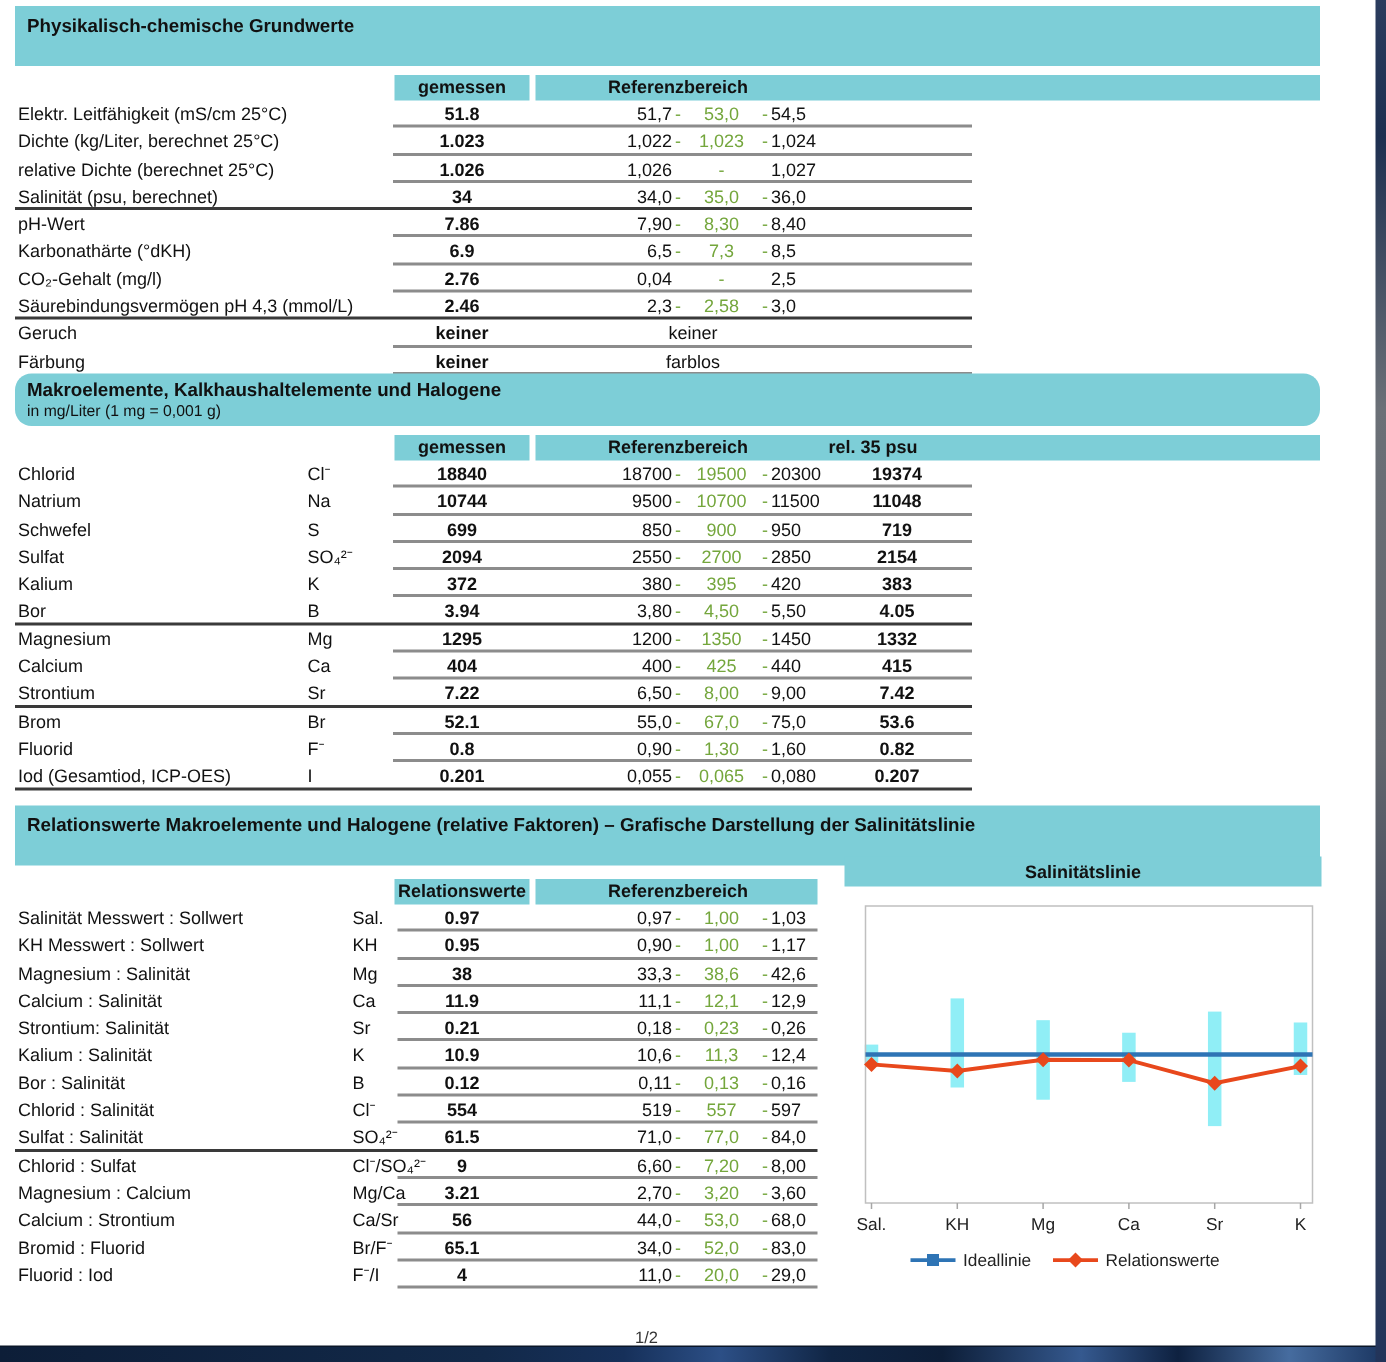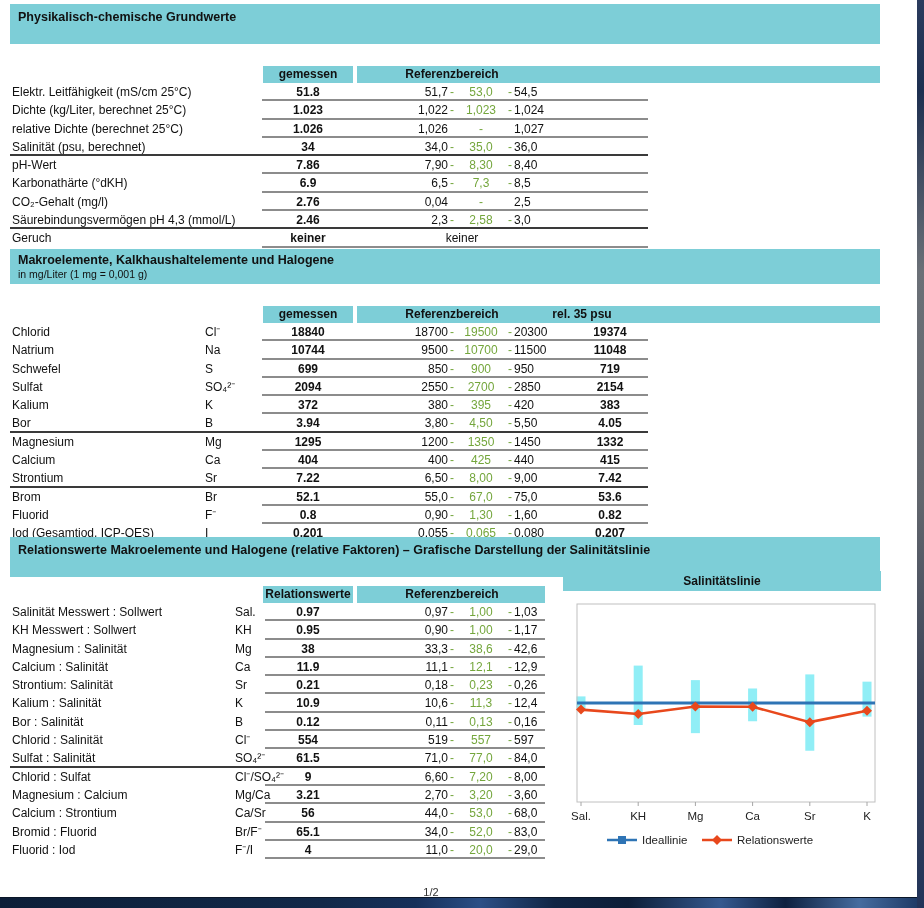--- a/index.html
+++ b/index.html
@@ -1,43 +1,43 @@
 <!DOCTYPE html>
 <html style="--teal: #7DCED7; --green: #74A63C;"><head>
 <meta charset="utf-8">
 <style>
   html,body{margin:0;padding:0;background:#fff;}
   .page{position:relative;width:924px;height:908px;background:#fff;overflow:hidden;
         font-family:"Liberation Sans",sans-serif;font-size:12px;color:#111;}
   .sec{position:absolute;left:10px;width:870px;}
   #sec1{top:4px;} #sec2{top:249px;} #sec3{top:537px;}
   .sec-title{background:var(--teal);font-weight:bold;font-size:12.5px;padding:6px 8px 20px 8px;color:#111;}
-  .sec-title.two{padding:4px 8px 4px 8px;}
+  .sec-title.two{padding:4px 8px 4px 8px;border-radius:11px;}
   .sec-sub{font-size:10.5px;font-weight:normal;margin-top:1px;}
-  .colhead{position:relative;height:17px;margin-top:22px;}
+  .colhead{position:relative;height:17px;margin-top:6px;}
   #sec3 .colhead{margin-top:9px;}
   .ch-cell{position:absolute;top:0;height:17px;background:var(--teal);}
   .ch-meas{left:253px;width:90px;}
   .ch-band{left:347px;width:523px;}
   #sec3 .ch-band{width:188px;}
   .ch-txt{position:absolute;top:0;line-height:17px;font-weight:bold;text-align:center;}
   .ch-txt.meas{left:253px;width:90px;}
   .ch-txt.ref{left:352px;width:180px;}
   .ch-txt.rel{left:522px;width:100px;}
   .row{position:relative;height:18.3px;}
   .c-label{position:absolute;left:2px;top:3px;line-height:13px;white-space:nowrap;}
   .c-sym{position:absolute;top:3px;line-height:13px;}
   .c-meas{position:absolute;left:252px;width:92px;top:3px;text-align:center;font-weight:bold;line-height:13px;}
   .c-ref{position:absolute;left:372px;width:198px;top:3px;display:flex;line-height:13px;}
   .r-min{width:66px;text-align:right;}
   .r-d{width:8px;text-align:center;color:var(--green);}
   .r-mid{width:50px;text-align:center;color:var(--green);}
   .r-max{width:56px;text-align:left;}
   .r-single{width:160px;text-align:center;}
-  .c-rel{position:absolute;left:538px;width:100px;top:3px;text-align:center;font-weight:bold;line-height:13px;padding-left:12px;}
+  .c-rel{position:absolute;left:538px;width:100px;top:3px;text-align:center;font-weight:bold;line-height:13px;}
   .line{position:absolute;bottom:0;height:2px;background:#8c8c8c;}
   .line.group{background:#3a3a3a;}
   .chart{position:absolute;left:563px;top:571px;width:318px;}
   .chart-title{background:var(--teal);height:20px;line-height:20px;text-align:center;font-weight:bold;font-size:12px;}
   .chart svg{display:block;margin-top:2px;}
   .page-num{position:absolute;left:408px;top:886px;width:46px;text-align:center;font-size:11px;color:#333;}
   .bottom-bar{position:absolute;left:0;top:897px;width:924px;height:11px;
      background:linear-gradient(90deg,#0d1e38 0%,#122949 35%,#16305a 45%,#2c4f86 52%,#102544 60%,#0d1e38 68%,#35598f 78%,#0e2140 85%,#466c9f 93%,#1a3560 100%);
      border-top:1px solid #0a1628;}
   .right-strip{position:absolute;left:917px;top:0;width:7px;height:908px;

